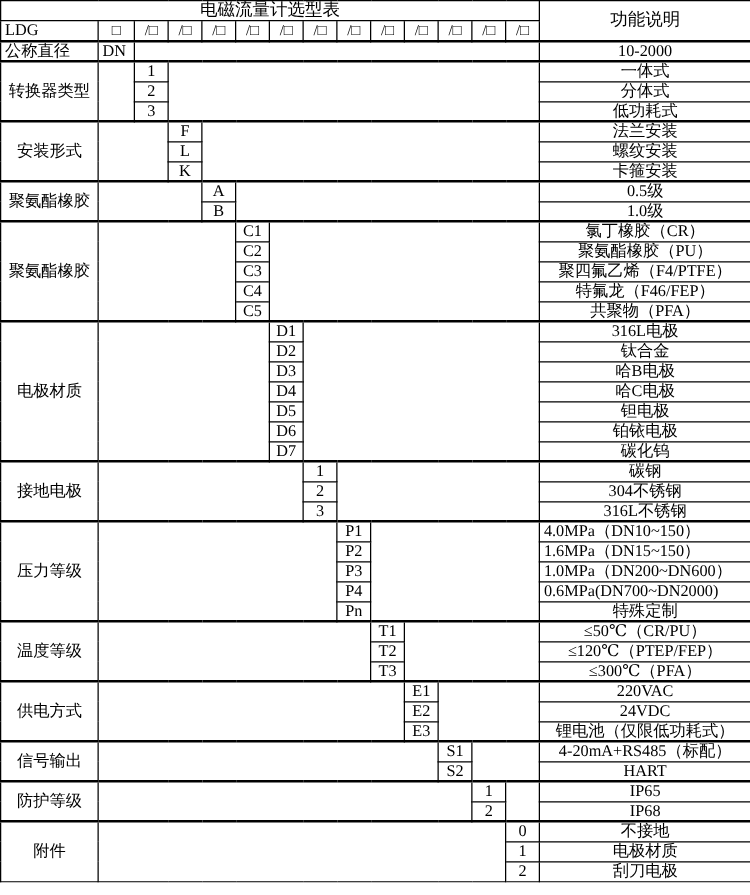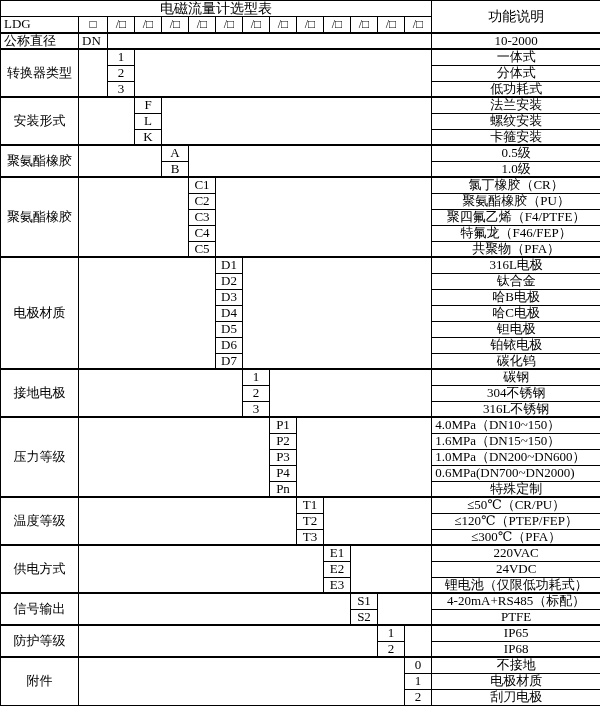--- a/index.html
+++ b/index.html
@@ -248,21 +248,21 @@
 
     <tr class="sec">
       <td class="cat" rowspan="2">信号输出</td>
       <td class="empty" colspan="10" rowspan="2"></td>
       <td class="code">S1</td>
       <td class="empty" colspan="2" rowspan="2"></td>
       <td class="desc">4-20mA+RS485（标配）</td>
     </tr>
     <tr>
       <td class="code">S2</td>
-      <td class="desc">PTFE</td>
+      <td class="desc">HART</td>
     </tr>
 
     <tr class="sec">
       <td class="cat" rowspan="2">防护等级</td>
       <td class="empty" colspan="11" rowspan="2"></td>
       <td class="code">1</td>
       <td class="empty" rowspan="2"></td>
       <td class="desc">IP65</td>
     </tr>
     <tr>

